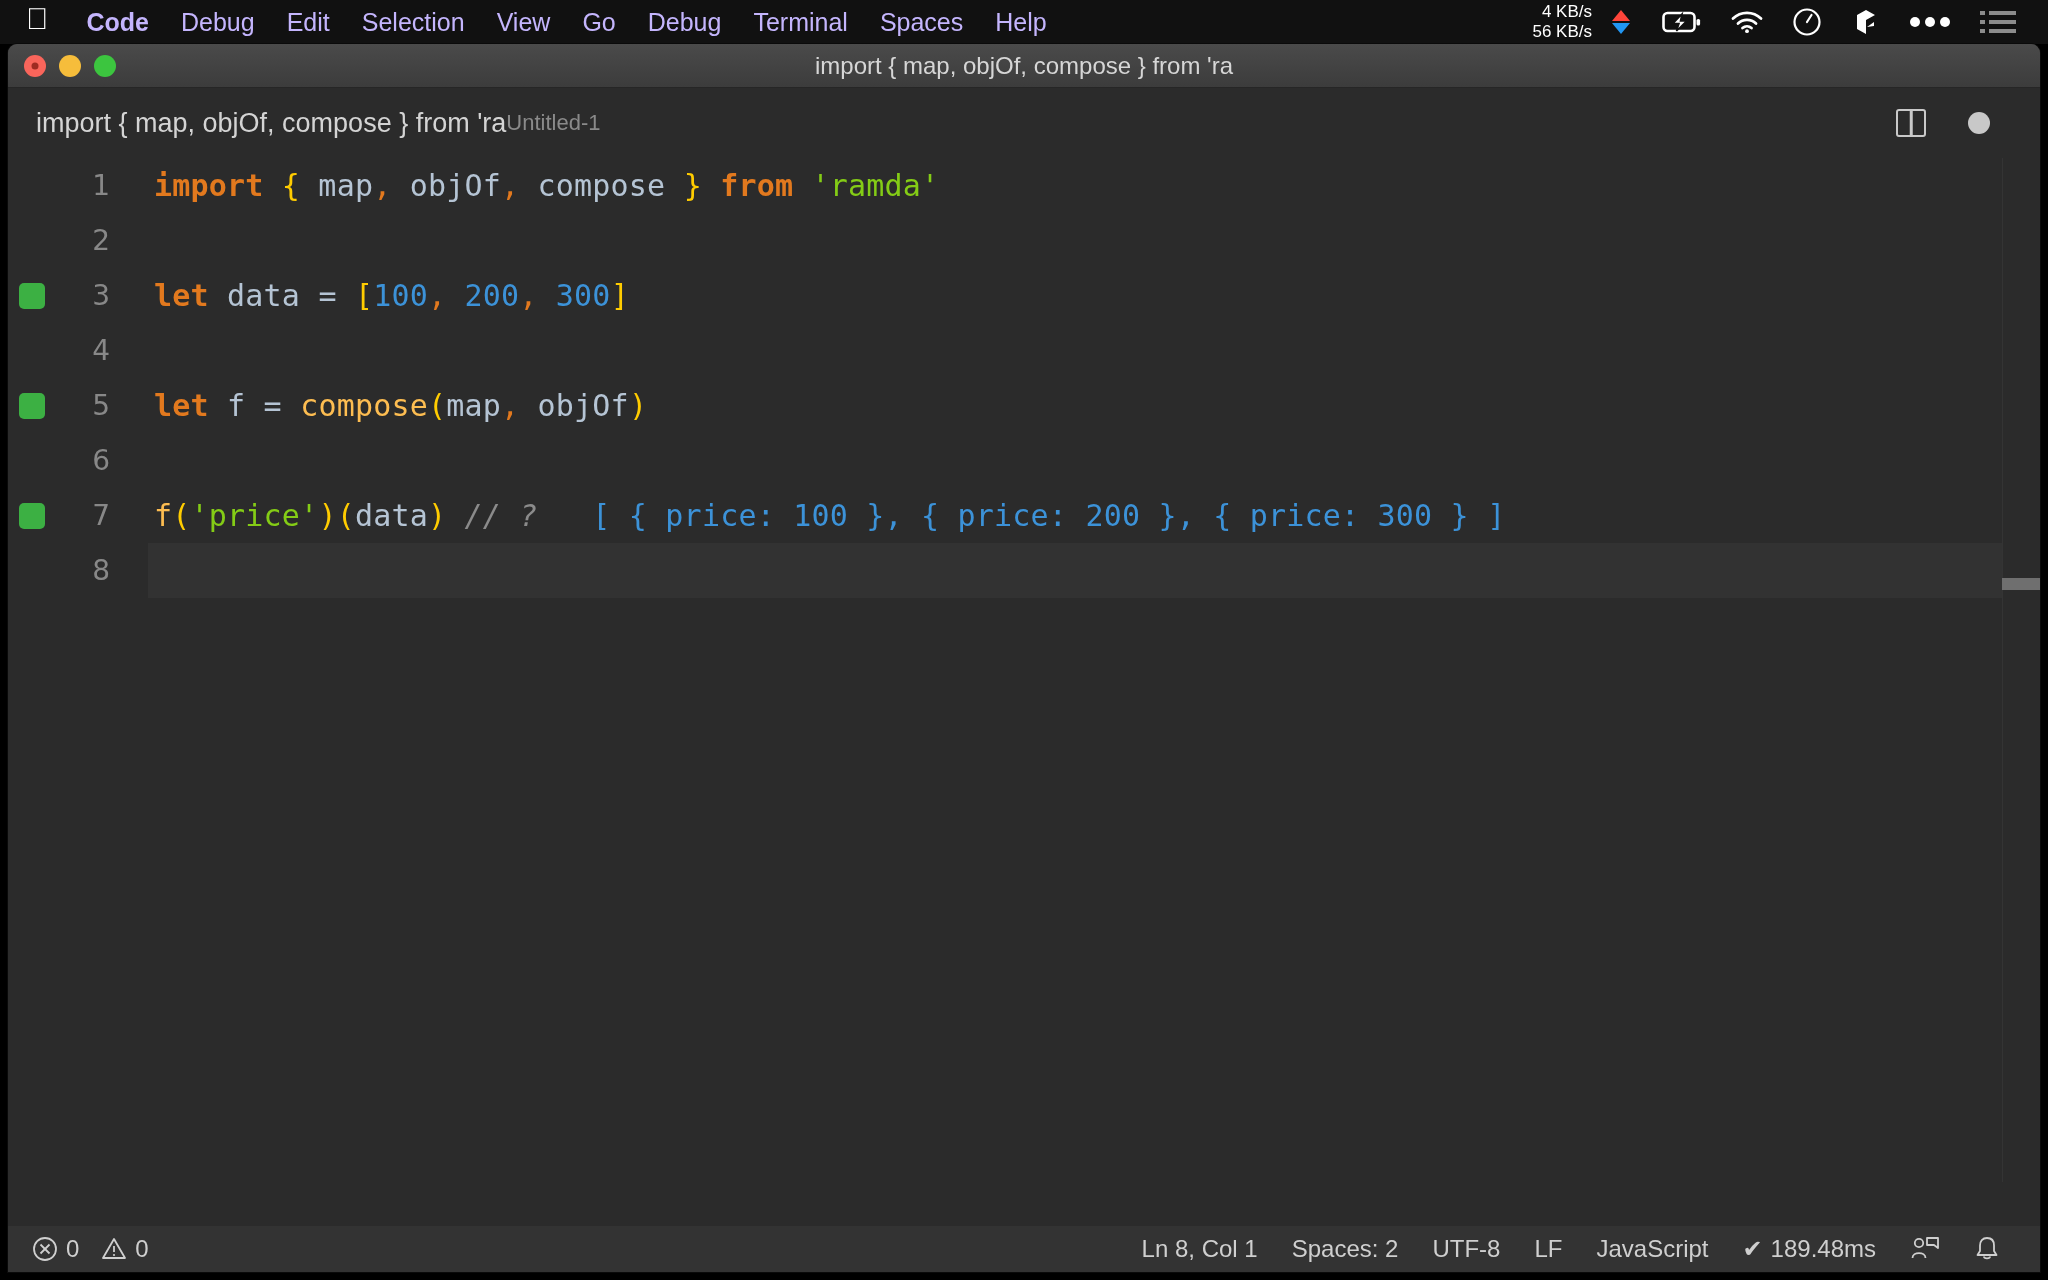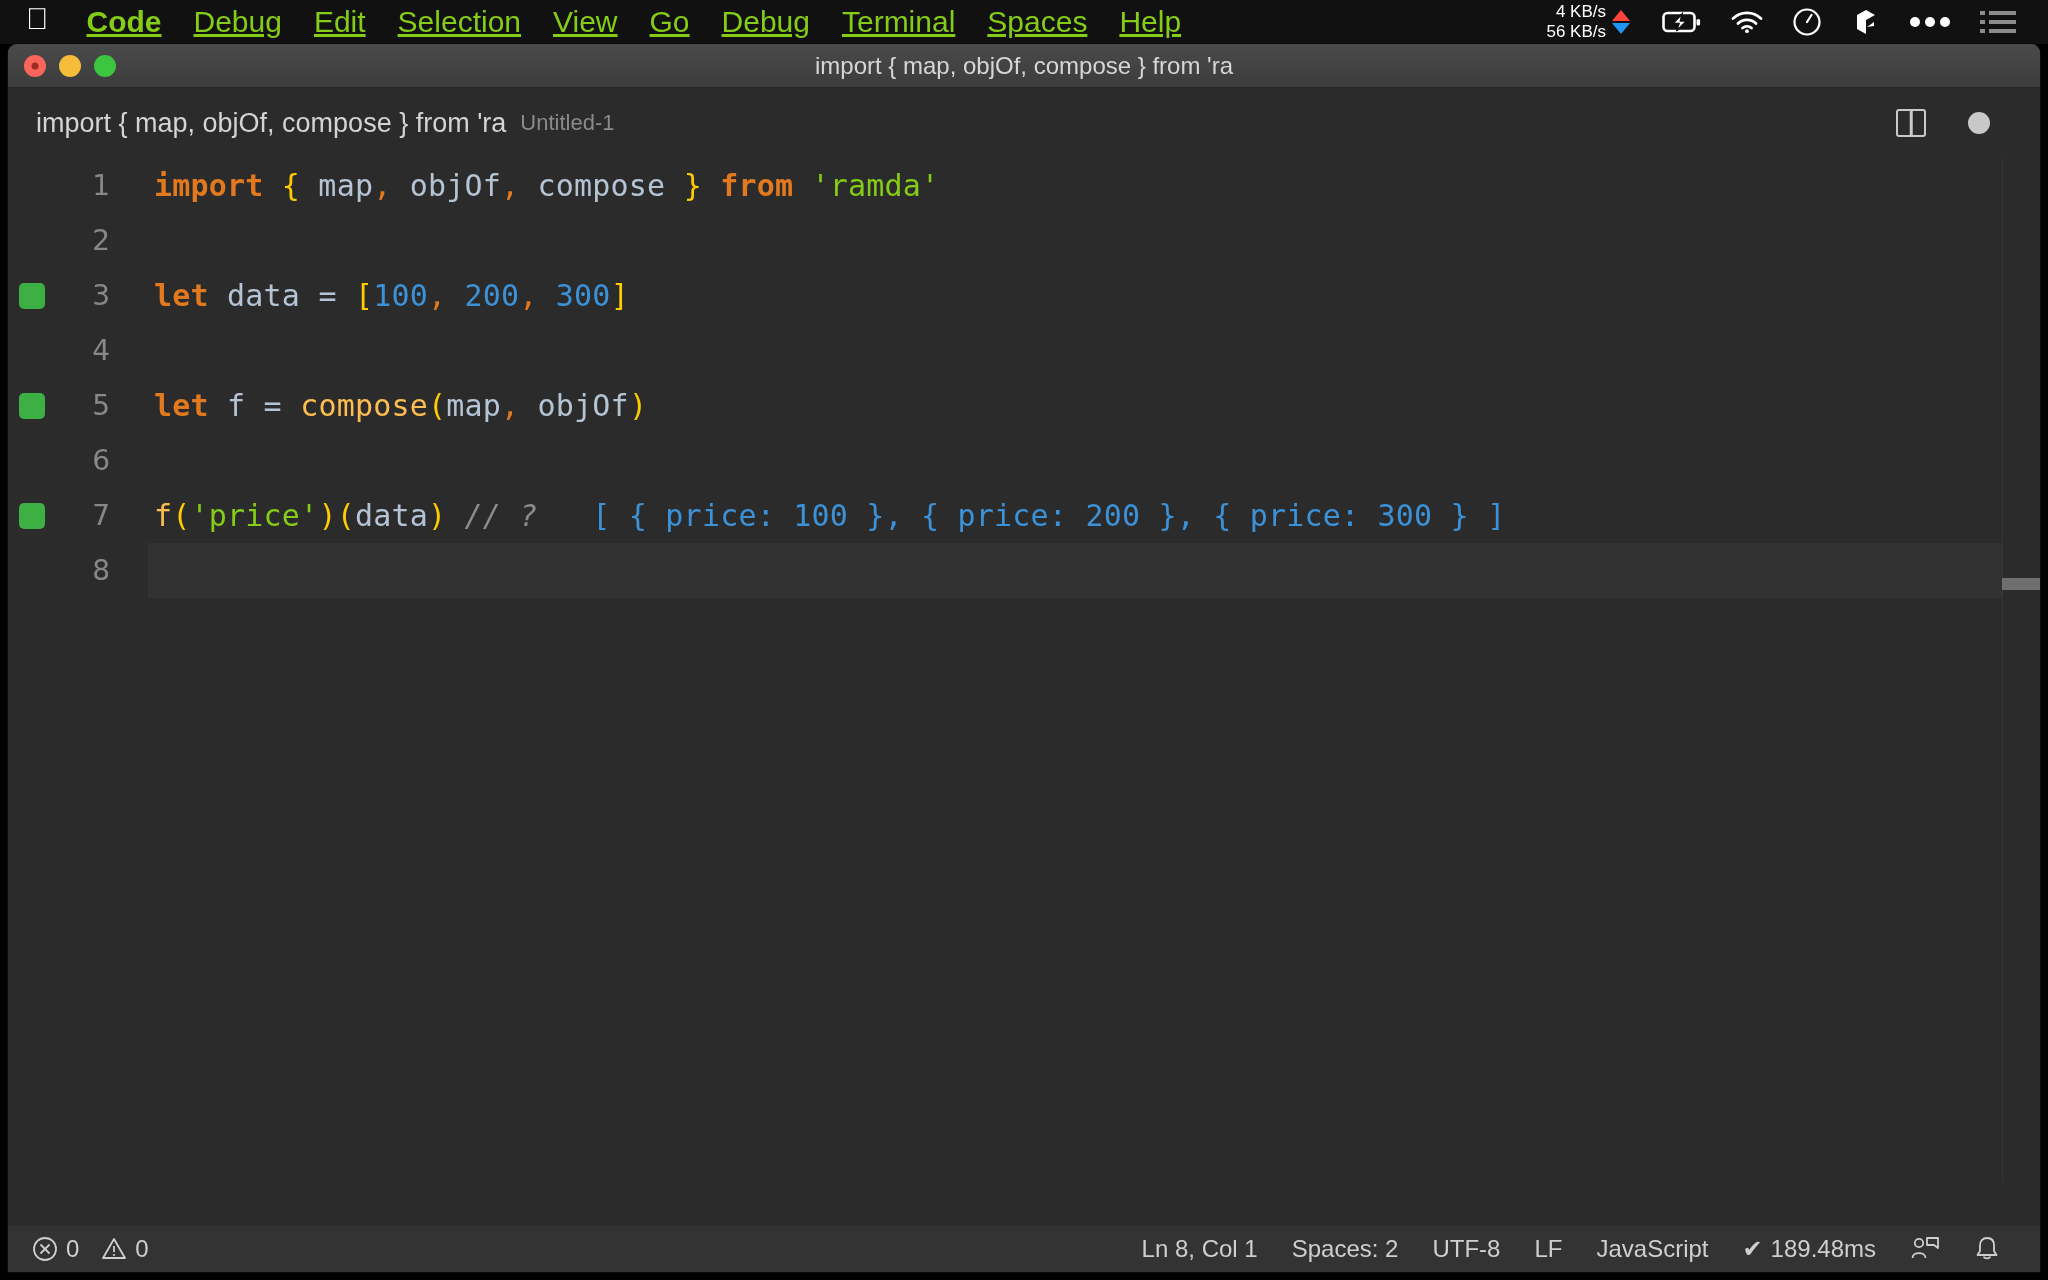--- a/index.html
+++ b/index.html
@@ -16,29 +16,29 @@
     background:#111111;
     display:flex; align-items:center;
     color:#ffffff;
   }
   #menubar .apple{
     margin-left:26px; margin-right:22px;
     font-size:30px; line-height:1; color:#fff;
     position:relative; top:-3px;
   }
   .menu-item{
-    font-size:30px; padding:0 16px; white-space:nowrap; color:#84cc16;text-decoration:underline;
+    font-size:25px; padding:0 16px; white-space:nowrap; color:#c4b5fd;
   }
   .menu-item.bold{ font-weight:bold; }
   #menubar-right{
     margin-left:auto; display:flex; align-items:center; height:44px;
     padding-right:18px;
   }
   .net-speed{
-    display:flex; align-items:center; gap:6px; margin-right:18px;
+    display:flex; align-items:center; gap:20px; margin-right:18px;
   }
   .net-speed .nums{
     display:flex; flex-direction:column; align-items:flex-end;
     font-size:17px; line-height:20px; color:#fff;
   }
   .net-speed .arrows{
     display:flex; flex-direction:column; align-items:center; gap:2px;
   }
   .tri-up{ width:0;height:0;border-left:9px solid transparent;border-right:9px solid transparent;border-bottom:11px solid #ff453a; }
   .tri-dn{ width:0;height:0;border-left:9px solid transparent;border-right:9px solid transparent;border-top:11px solid #2196f3; }
@@ -74,21 +74,21 @@
     font-size:24px; color:#d6d6d6; pointer-events:none;
   }
 
   
   #tabstrip{
     height:70px; width:100%;
     background:#2b2b2b;
     display:flex; align-items:center; padding:0 28px;
   }
   #tab-label{ font-size:27px; color:#d4d4d4; }
-  #tab-sub{ font-size:22px; color:#8a8a8a; margin-left:14px; }
+  #tab-sub{ font-size:22px; color:#8a8a8a; }
   #tab-actions{ margin-left:auto; display:flex; align-items:center; gap:42px; padding-right:22px;}
   .split-icon{
     width:30px;height:28px;border:2.5px solid #c9c9c9;border-radius:3px;
     position:relative;
   }
   .split-icon:after{
     content:""; position:absolute; left:50%; top:0; bottom:0;
     width:2.5px; background:#c9c9c9; transform:translateX(-50%);
   }
   .dirty-dot{ width:22px;height:22px;border-radius:50%;background:#c8c8c8; }

